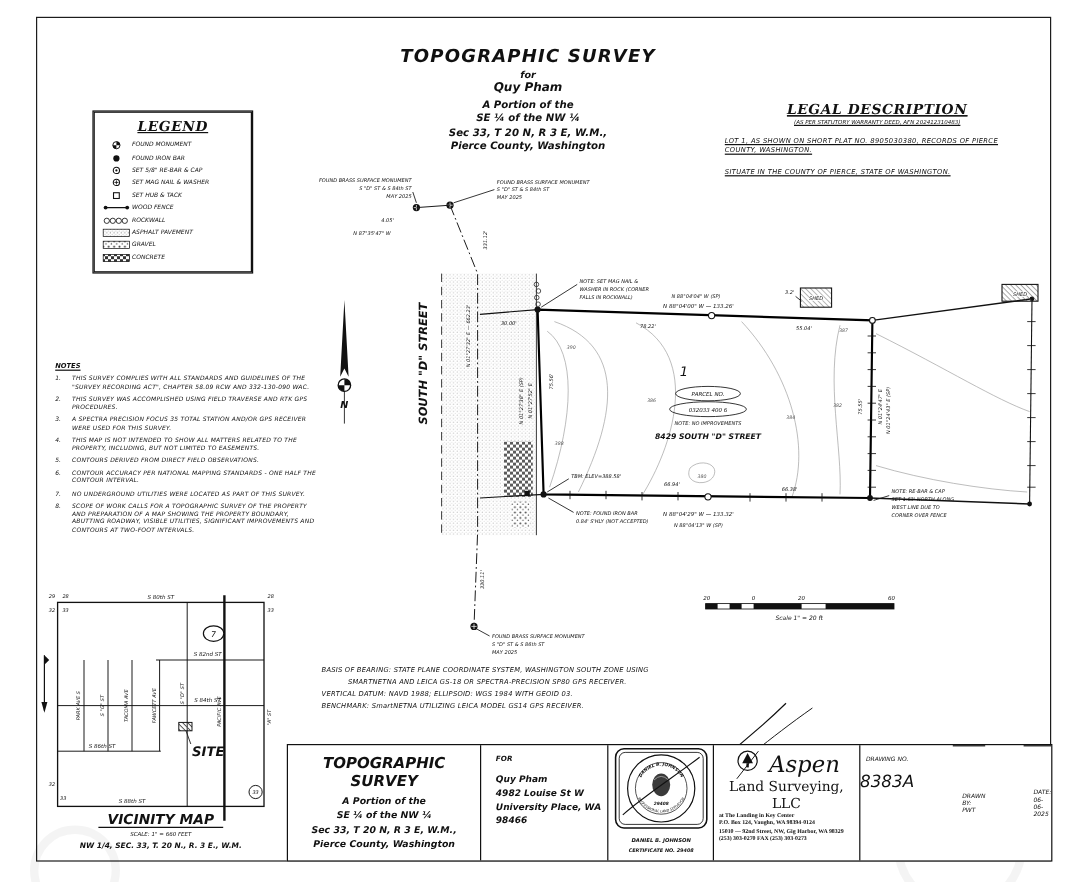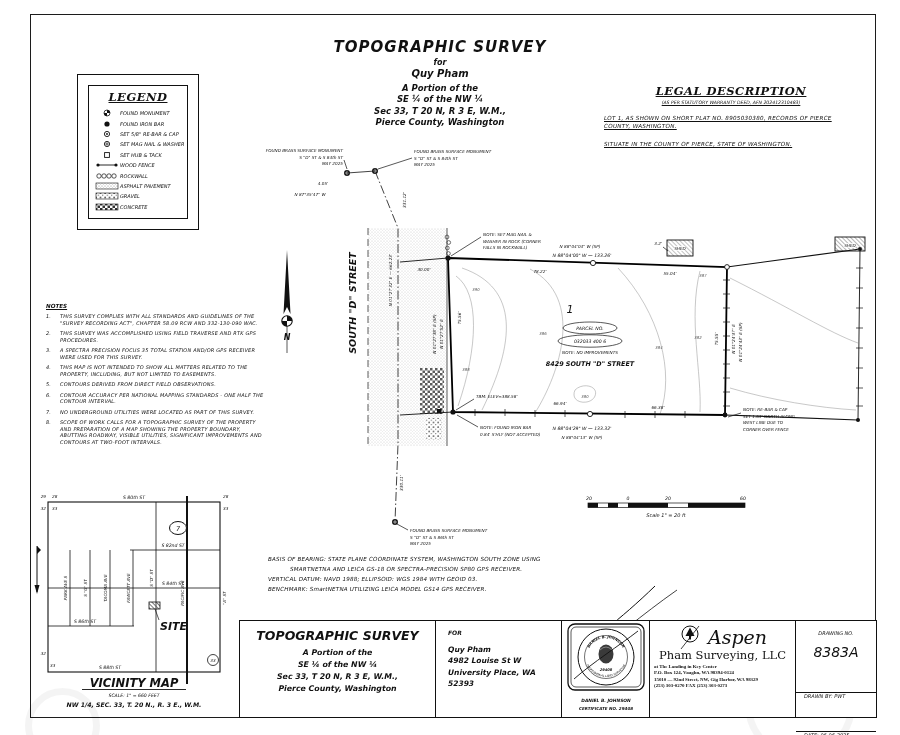--- a/index.html
+++ b/index.html
@@ -9,21 +9,21 @@
   .abs { position:absolute; }
 
   
   .hdr { left:300px; top:38px; width:280px; text-align:center; }
   .hdr .t1 { font-size:15px; font-weight:bold; font-style:italic; letter-spacing:1px; }
   .hdr .t2 { font-size:8px; font-weight:bold; font-style:italic; margin-top:2px; }
   .hdr .t3 { font-size:10px; font-weight:bold; font-style:italic; margin-top:1px; }
   .hdr .sub { font-size:8.5px; font-weight:bold; font-style:italic; margin-top:4px; line-height:1.35; }
 
   
-  .legend { left:77px; top:74px; width:122px; border:1.4px solid #111; padding:10px; }
+  .legend { left:77px; top:92px; width:134px; border:1.4px solid #111; padding:0; }
   .legend .inner { border:0.8px solid #111; padding:4px 5px 6px 5px; }
   .legend h2 { font-size:11.5px; font-style:italic; text-align:center; text-decoration:underline; letter-spacing:.5px; margin-bottom:4px; font-family:"DejaVu Serif",serif;}
   .legend .row { display:flex; align-items:center; height:10.4px; }
   .legend .sym { width:26px; flex:0 0 26px; display:flex; justify-content:center; }
   .legend .lab { font-size:5px; font-style:italic; white-space:nowrap; }
 
   
   .legal { left:604px; top:84px; width:254px;text-decoration:underline; }
   .legal h2 { font-size:11.5px; font-style:italic; font-weight:bold; text-align:center; text-decoration:underline; letter-spacing:.5px; font-family:"DejaVu Serif",serif;}
   .legal .sub { font-size:4.6px; font-style:italic; text-align:center; margin-top:2px; }
@@ -49,21 +49,21 @@
   .tb .c2 { width:126px; border-right:1.4px solid #111; padding:8px 0 0 12px; }
   .tb .c2 .for { font-size:6px; font-weight:bold; font-style:italic; }
   .tb .c2 .ln { font-size:7.5px; font-weight:bold; font-style:italic; line-height:1.5; }
   .tb .c2 .name { margin-top:8px; }
   .tb .c3 { width:88px; border-right:1.4px solid #111; }
   .tb .c4 { width:146px; border-right:1.4px solid #111; padding:3px 4px 0 4px; }
   .tb .c4 .toprow { display:flex; align-items:center; justify-content:center; gap:6px;font-style:italic; }
   .tb .c4 .aspen { font-family:"DejaVu Serif",serif; font-size:19px; }
   .tb .c4 .lsllc { font-family:"DejaVu Serif",serif; font-size:11.5px; text-align:center; margin-top:-2px;}
   .tb .c4 .addr { font-family:"Liberation Serif",serif; font-weight:bold; font-size:4.9px; line-height:1.3; margin-top:2px; }
-  .tb .c5 { flex:1; display:flex; flex-direction:column;gap:32px; }
+  .tb .c5 { flex:1; display:flex; flex-direction:row;gap:32px; }
   .tb .c5 .dn { height:58px; text-align:center; padding-top:9px; }
   .tb .c5 .dnl { font-size:5px; font-style:italic; }
   .tb .c5 .dnv { font-size:14px; font-style:italic; margin-top:8px; }
   .tb .c5 .row { border-top:1.2px solid #111; flex:1; font-size:5px; font-style:italic; display:flex; align-items:center; padding-left:8px; }
 
   
   .wm { border-radius:50%; border:7px solid rgba(0,0,0,0.045); }
 
   
   svg text { font-family:"DejaVu Sans",sans-serif; font-style:italic; fill:#111; }
@@ -548,21 +548,21 @@
         <div>A Portion of the</div>
         <div>SE ¼ of the NW ¼</div>
         <div>Sec 33, T 20 N, R 3 E, W.M.,</div>
         <div>Pierce County, Washington</div>
       </div>
     </div>
     <div class="c2">
       <div class="for">FOR</div>
       <div class="ln name">Quy Pham</div>
       <div class="ln">4982 Louise St W</div>
-      <div class="ln">University Place, WA 52393</div>
+      <div class="ln">University Place, WA 98466</div>
     </div>
     <div class="c3">
       <svg width="88" height="96" viewBox="0 0 88 96">
         <defs>
           <path id="arcT" d="M 25,36 a19,19 0 0 1 38,0" fill="none"></path>
           <path id="arcB" d="M 22,34 a22,22 0 0 0 44,0" fill="none"></path>
         </defs>
         <rect x="6" y="3" width="76" height="66" rx="7" fill="none" stroke="#111" stroke-width="1.3"></rect>
         <rect x="9" y="6" width="70" height="60" rx="5" fill="none" stroke="#111" stroke-width="0.7"></rect>
         <circle cx="44" cy="36" r="28" fill="none" stroke="#111" stroke-width="1"></circle>
@@ -580,21 +580,21 @@
     <div class="c4">
       <div class="toprow">
         <svg width="24" height="26" viewBox="0 0 24 26">
           <circle cx="12" cy="10" r="8" fill="none" stroke="#111" stroke-width="1"></circle>
           <polygon points="12,3.5 7.5,12 16.5,12" fill="#111"></polygon>
           <rect x="11" y="12" width="2" height="3.5" fill="#111"></rect>
           <line x1="3" y1="25" x2="21" y2="2" stroke="#111" stroke-width="0.8"></line>
         </svg>
         <span class="aspen">Aspen</span>
       </div>
-      <div class="lsllc">Pham Surveying, LLC</div>
+      <div class="lsllc">Land Surveying, LLC</div>
       <div class="addr">
         <div>at The Landing in Key Center</div>
         <div>P.O. Box 124, Vaughn, WA  98394-0124</div>
         <div>15010 — 92nd Street, NW, Gig Harbor, WA 98329</div>
         <div>(253) 303-0270       FAX (253) 303-0273</div>
       </div>
     </div>
     <div class="c5">
       <div class="dn">
         <div class="dnl">DRAWING NO.</div>

